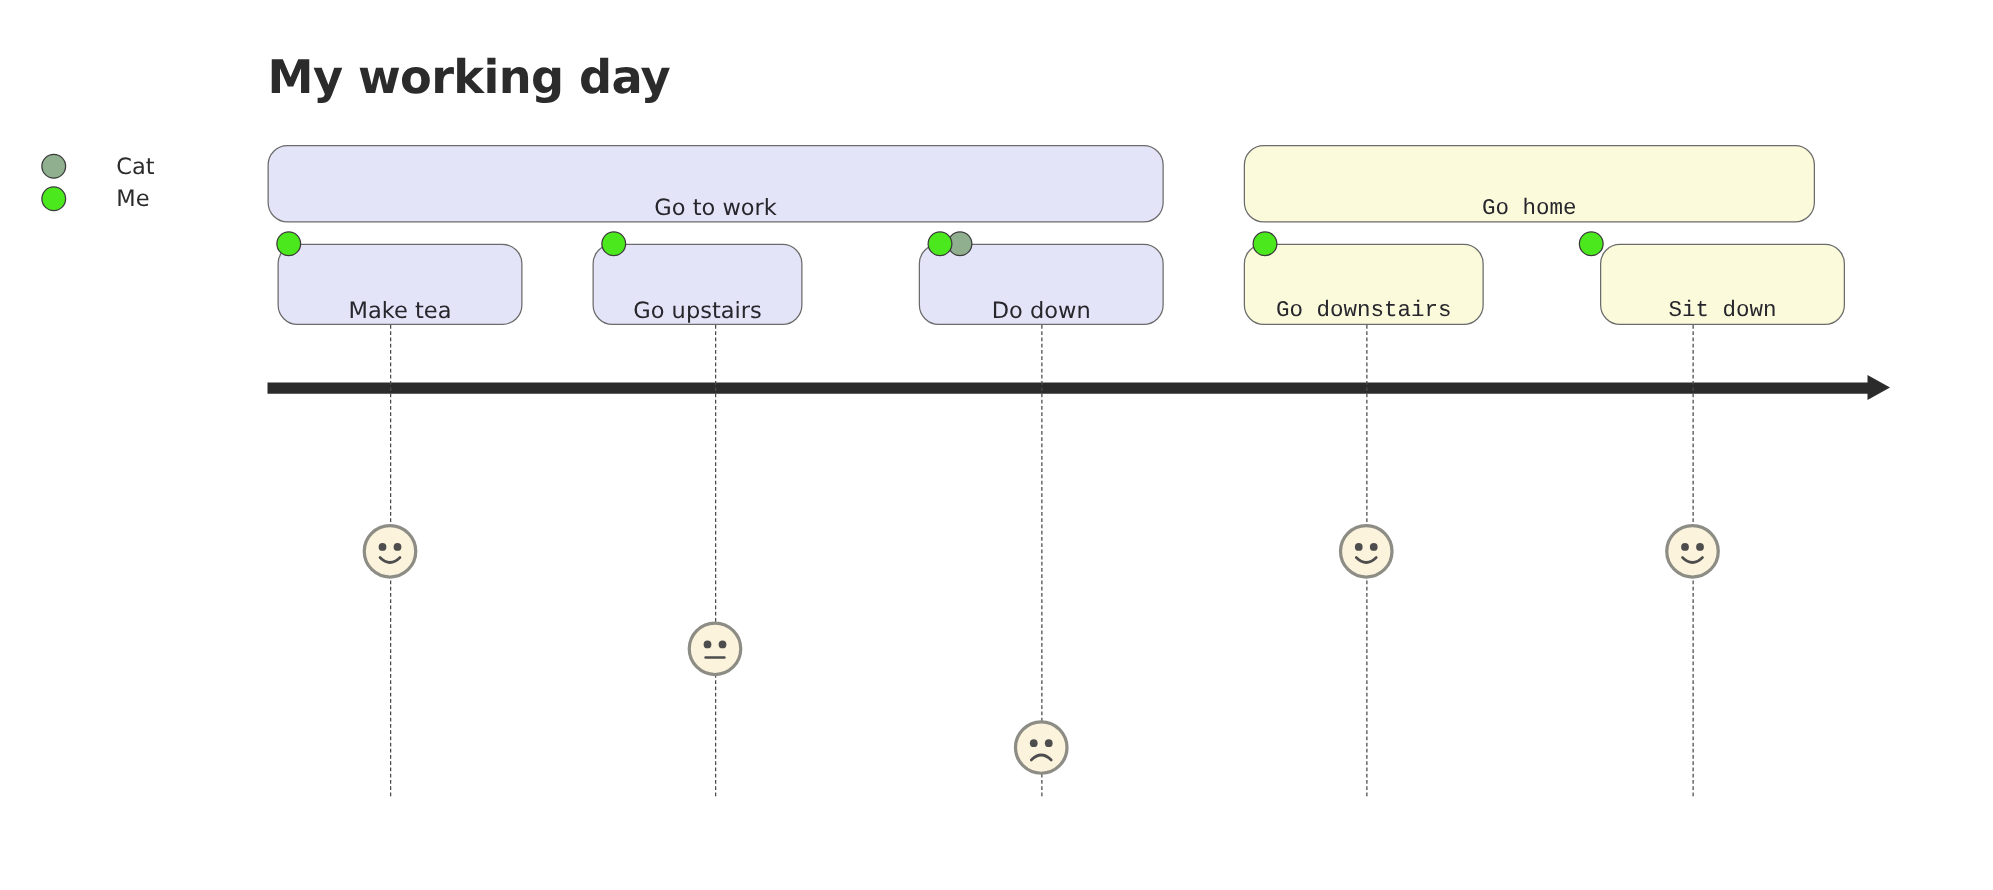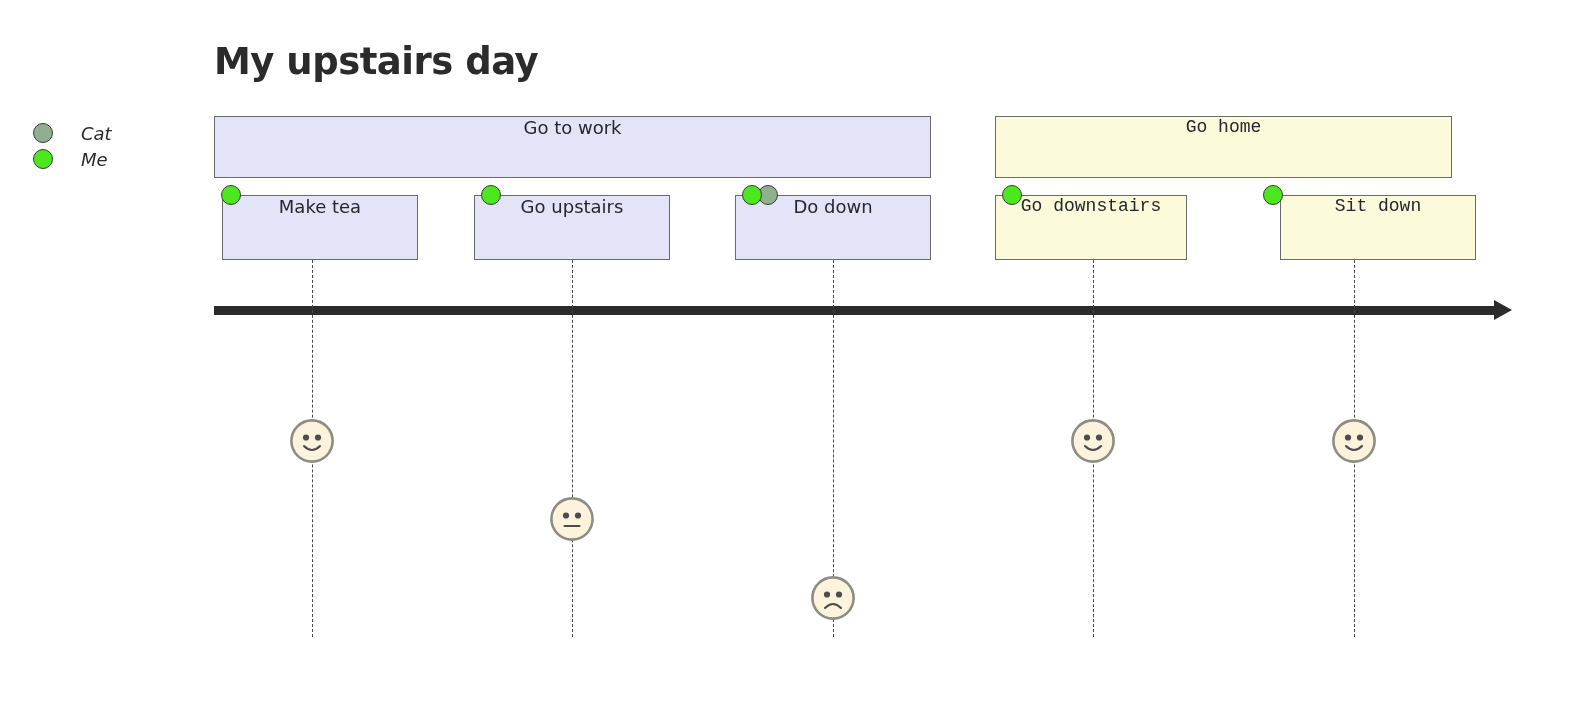--- a/index.html
+++ b/index.html
@@ -46,35 +46,34 @@
   }
   .legend-dot {
     width: 20px;
     height: 20px;
     border-radius: 50%;
     border: 1.3px solid #3a3a3a;
     box-sizing: border-box;
     flex: 0 0 auto;
   }
   .legend-label {
-    margin-left: 28px;
+    margin-left: 40px;
     font-size: 18px;
     color: #2b2b2b;
     white-space: nowrap;
-    font-style: italic;
   }
 
   
   .bar {
     position: absolute;
     box-sizing: border-box;
     border: 1.4px solid #6b6b6b;
-    border-radius: 0;
+    border-radius: 16px;
     display: flex;
-    align-items: flex-start;
+    align-items: flex-end;
     justify-content: center;
     font-size: 18px;
     color: #26262c;
     white-space: nowrap;
   }
   .bar.group { height: 62px; }
   .bar.task  { height: 65px; }
 
   .fill-blue   { background: #e4e4f8; }
   .fill-yellow { background: #fbfbdc; font-family: Liberation Mono, monospace; }
@@ -120,21 +119,21 @@
     width: 46px;
     height: 46px;
   }
   .face svg { display: block; }
 </style>
 </head>
 <body>
 
 <div id="stage">
 
-  <div id="page-title">My upstairs day</div>
+  <div id="page-title">My working day</div>
 
   <div id="legend">
       <div class="legend-row">
         <span class="legend-dot" style="background: rgb(143, 175, 143);"></span>
         <span class="legend-label">Cat</span>
       </div>
       <div class="legend-row">
         <span class="legend-dot" style="background: rgb(76, 232, 30);"></span>
         <span class="legend-label">Me</span>
       </div>
@@ -147,21 +146,21 @@
       <div class="bar group fill-blue" style="left: 214px; top: 116px; width: 717px;">
         <span>Go to work</span>
       </div>
       <div class="bar group fill-yellow" style="left: 995px; top: 116px; width: 457px;">
         <span>Go home</span>
       </div>
       <div class="bar task fill-blue" style="left: 222px; top: 195px; width: 196px;">
         <span>Make tea</span>
       </div>
       <div class="marker" style="background: rgb(76, 232, 30); left: 221px; top: 185px; z-index: 10;"></div>
-      <div class="bar task fill-blue" style="left: 474px; top: 195px; width: 196px;">
+      <div class="bar task fill-blue" style="left: 474px; top: 195px; width: 168px;">
         <span>Go upstairs</span>
       </div>
       <div class="marker" style="background: rgb(76, 232, 30); left: 481px; top: 185px; z-index: 10;"></div>
       <div class="bar task fill-blue" style="left: 735px; top: 195px; width: 196px;">
         <span>Do down</span>
       </div>
       <div class="marker" style="background: rgb(76, 232, 30); left: 742px; top: 185px; z-index: 10;"></div>
       <div class="marker" style="background: rgb(143, 175, 143); left: 758px; top: 185px; z-index: 9;"></div>
       <div class="bar task fill-yellow" style="left: 995px; top: 195px; width: 192px;">
         <span>Go downstairs</span>

